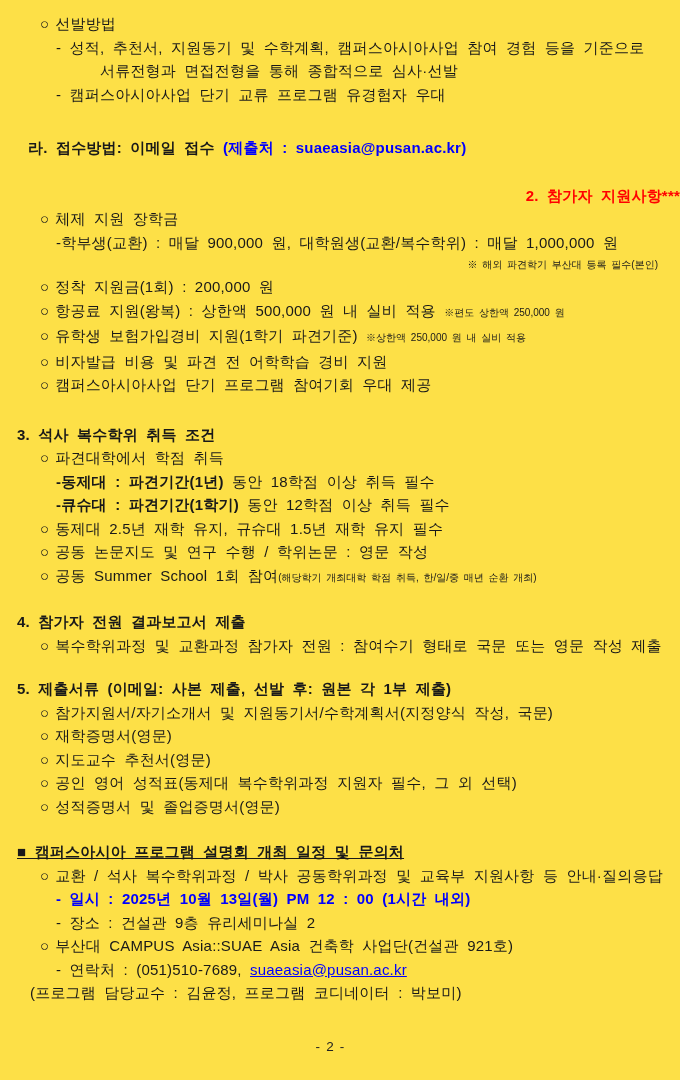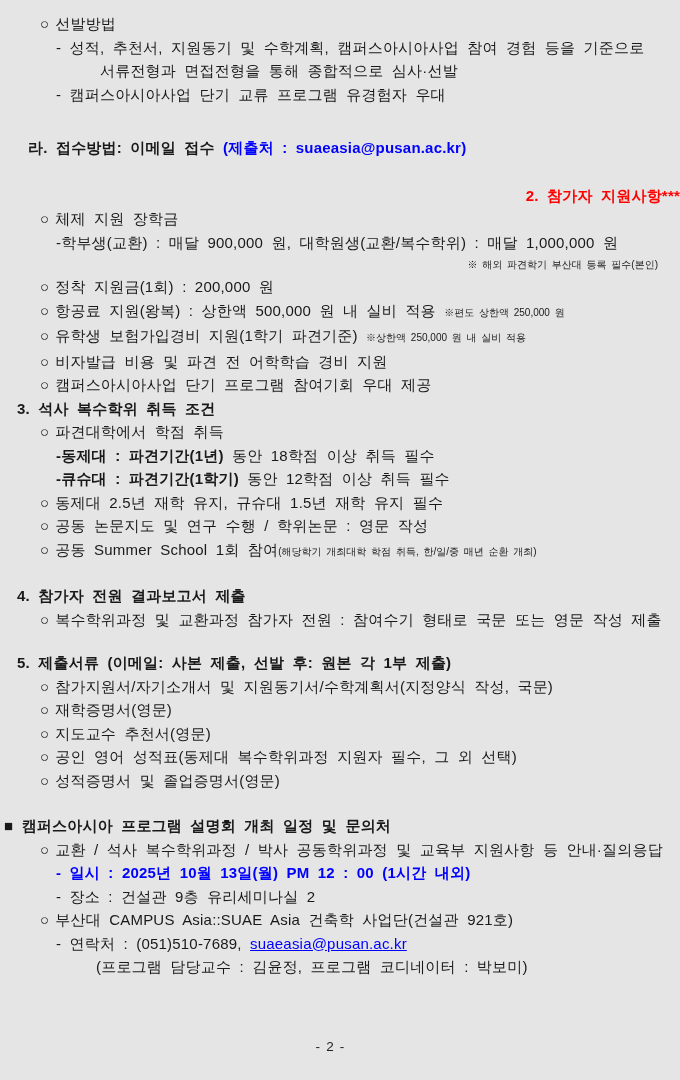--- a/index.html
+++ b/index.html
@@ -1,44 +1,44 @@
 <!DOCTYPE html>
 <html><head>
 <meta charset="utf-8">
 <style>
   html,body { margin:0; padding:0; background:#ffffff; }
   .page {
     position:relative;
     width:680px; height:1080px;
-    background:#e5e5e5;
+    background:#fde047;
     font-family:"Liberation Sans", sans-serif;
     font-size:15px;
     color:#191919;
     letter-spacing:0.2px;
     word-spacing:4px;
     overflow:hidden;
   }
   .content { padding-top:12px; }
   .line { line-height:23.5px; white-space:nowrap; }
   .ind-h  { padding-left:17px; }   
-  .ind-sq { padding-left:4px;  }   
+  .ind-sq { padding-left:17px;text-decoration:underline;  }   
   .ind-1  { padding-left:40px; }   
   .ind-2  { padding-left:56px; }   
   .ind-3  { padding-left:100px; }   
-  .ind-4  { padding-left:96px; }   
+  .ind-4  { padding-left:30px; }   
   .b  { font-weight:bold; }
   .red  { color:#ff0000; }
   .blue { color:#0000ff; }
   .sm { font-size:10px; letter-spacing:0; word-spacing:2px; }
   .note-right { text-align:right; padding-right:22px; line-height:21px; }
   .blt { display:inline-block; margin-right:6px; }
   .link { color:#0000ff; text-decoration:underline; cursor:pointer; }
   .gap-recept { margin-top:30px; }
   .gap-h2 { margin-top:24px;text-align:right; }
-  .gap-h3 { }
+  .gap-h3 { margin-top:26px; }
   .gap-h4 { margin-top:21px; }
   .gap-h5 { margin-top:20px; }
   .gap-sq { margin-top:22px; }
   .footer {
     position:absolute; left:0; bottom:26px; width:660px;
     text-align:center; font-size:13.5px; color:#222;
     word-spacing:2px;
   }
 </style>
 </head>

